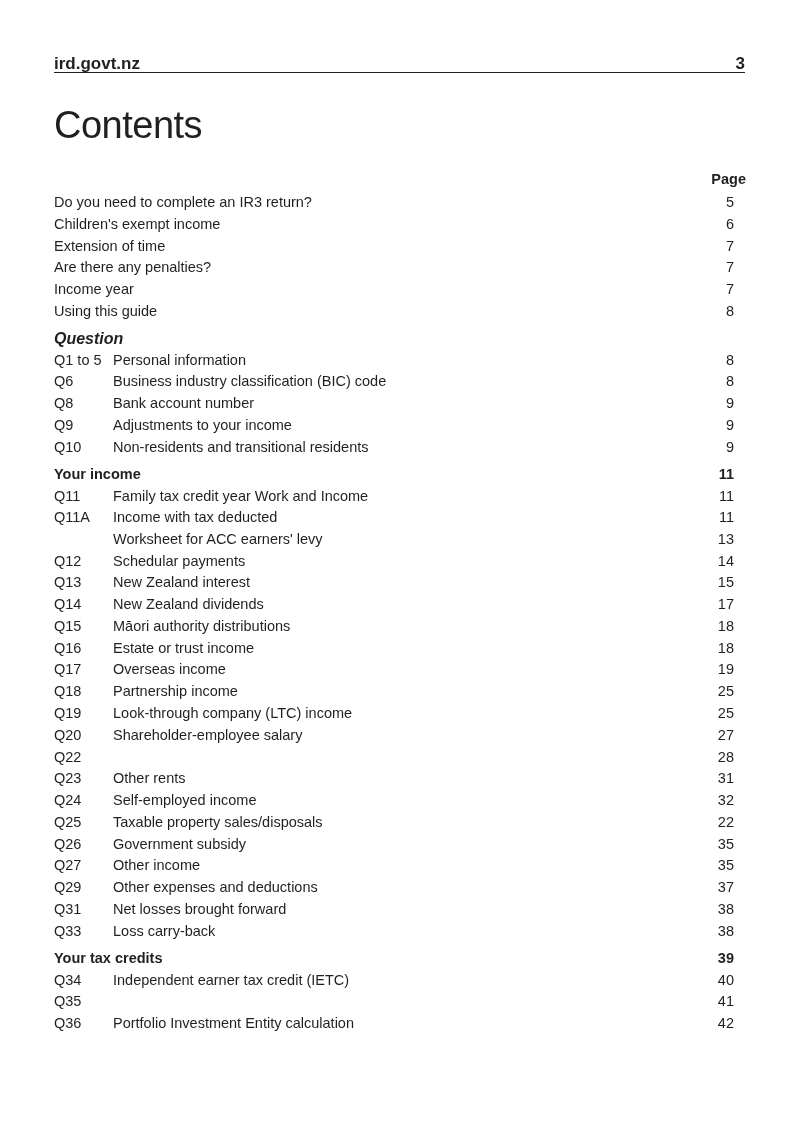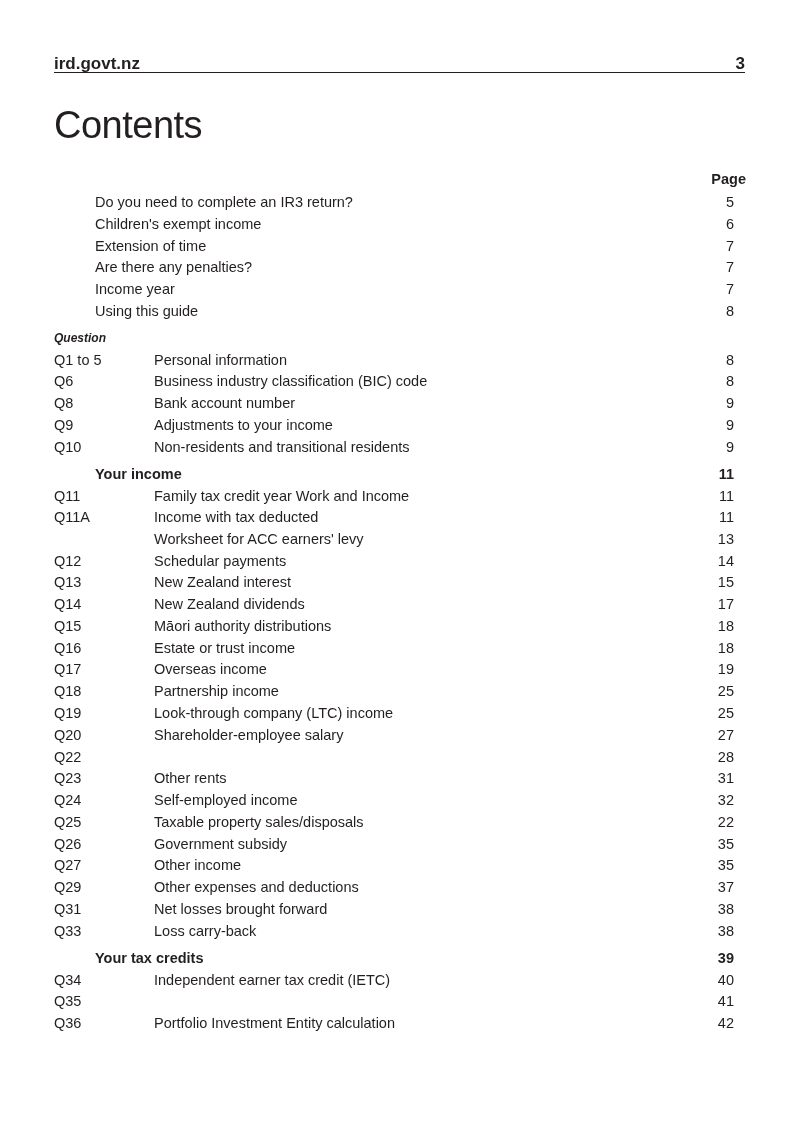--- a/index.html
+++ b/index.html
@@ -7,25 +7,25 @@
            font-family: "Liberation Sans", "DejaVu Sans", sans-serif; color: #231f20; }
     .header { position: absolute; left: 54px; top: 54px; width: 691px; height: 18px;
               border-bottom: 1.2px solid #231f20; font-size: 17px; font-weight: bold; }
     .header .site { position: absolute; left: 0; top: 0; }
     .header .pnum { position: absolute; right: 0; top: 0; }
     .title { position: absolute; left: 54px; top: 104px; font-size: 38px; font-weight: normal;
              letter-spacing: -0.5px; }
     .page-head { position: absolute; right: 54px; top: 171px; font-size: 14.5px; font-weight: bold; }
     .row { position: absolute; left: 54px; width: 680px; height: 21px; font-size: 14.5px; line-height: 21px; }
     .row .q { position: absolute; left: 0; top: 0; }
-    .row .t { position: absolute; left: 59px; top: 0; margin-left: 41px; }
+    .row .t { position: absolute; left: 59px; top: 0; }
     .row .t.full { left: 0; }
     .row .p { position: absolute; right: 0; top: 0; }
     .row.bold { font-weight: bold; }
-    .section-label { position: absolute; left: 54px; font-size: 12px; font-style: italic; font-weight: bold; line-height: 21px; }
+    .section-label { position: absolute; left: 54px; font-size: 16px; font-style: italic; font-weight: bold; line-height: 21px; }
   </style>
 </head>
 <body>
 
 <div class="header">
   <span class="site">ird.govt.nz</span>
   <span class="pnum">3</span>
 </div>
 
 <div class="title">Contents</div>

